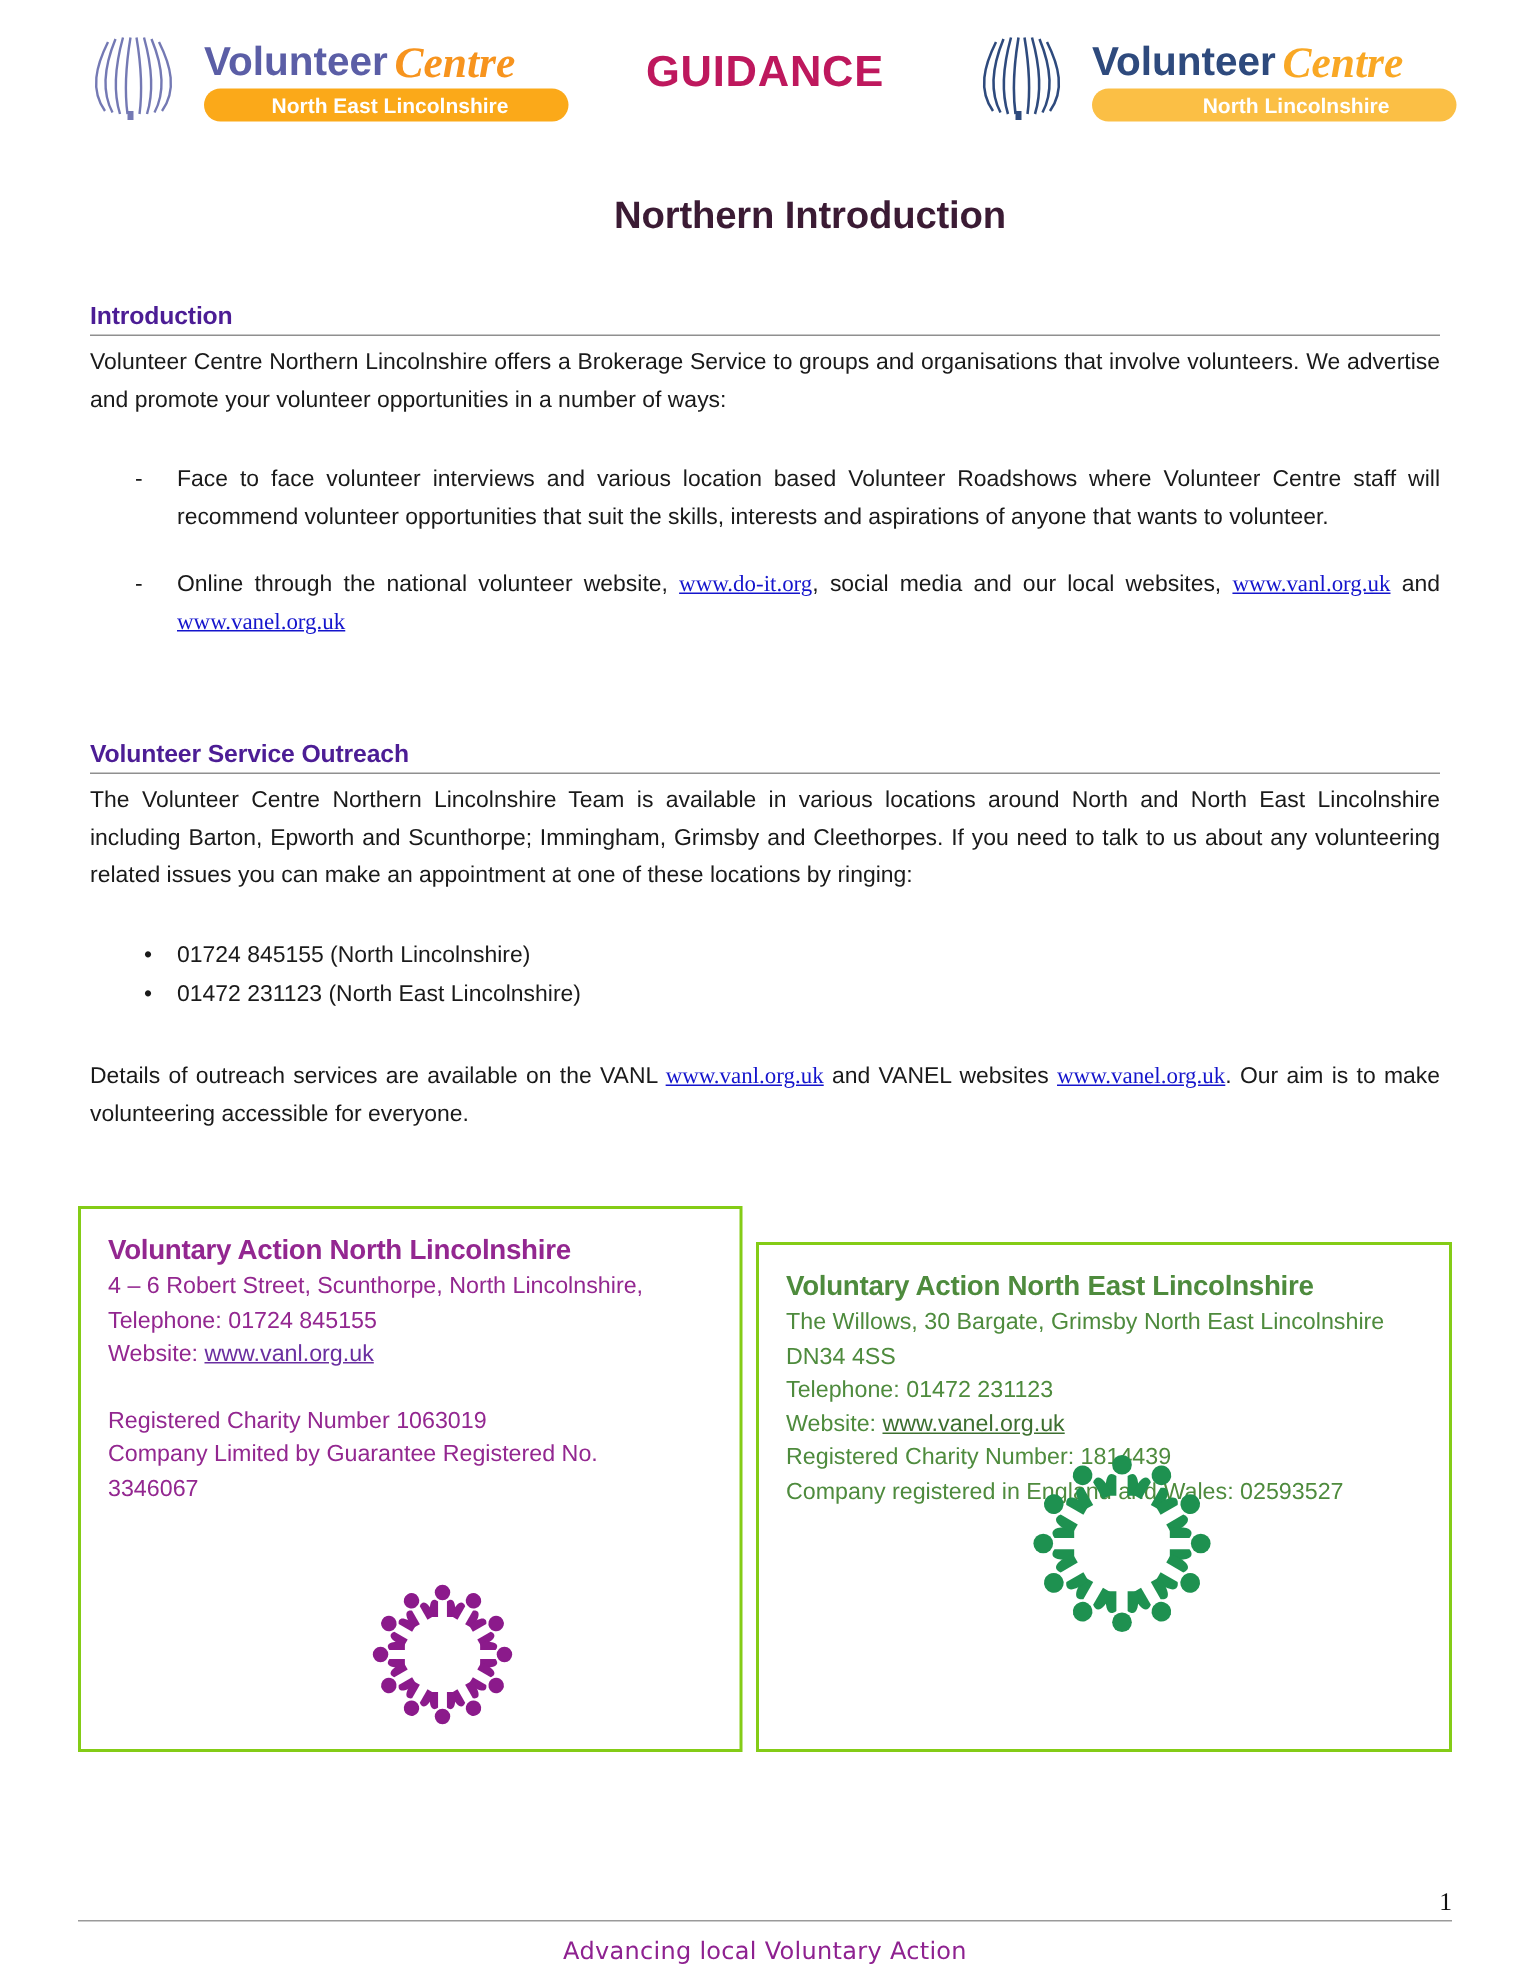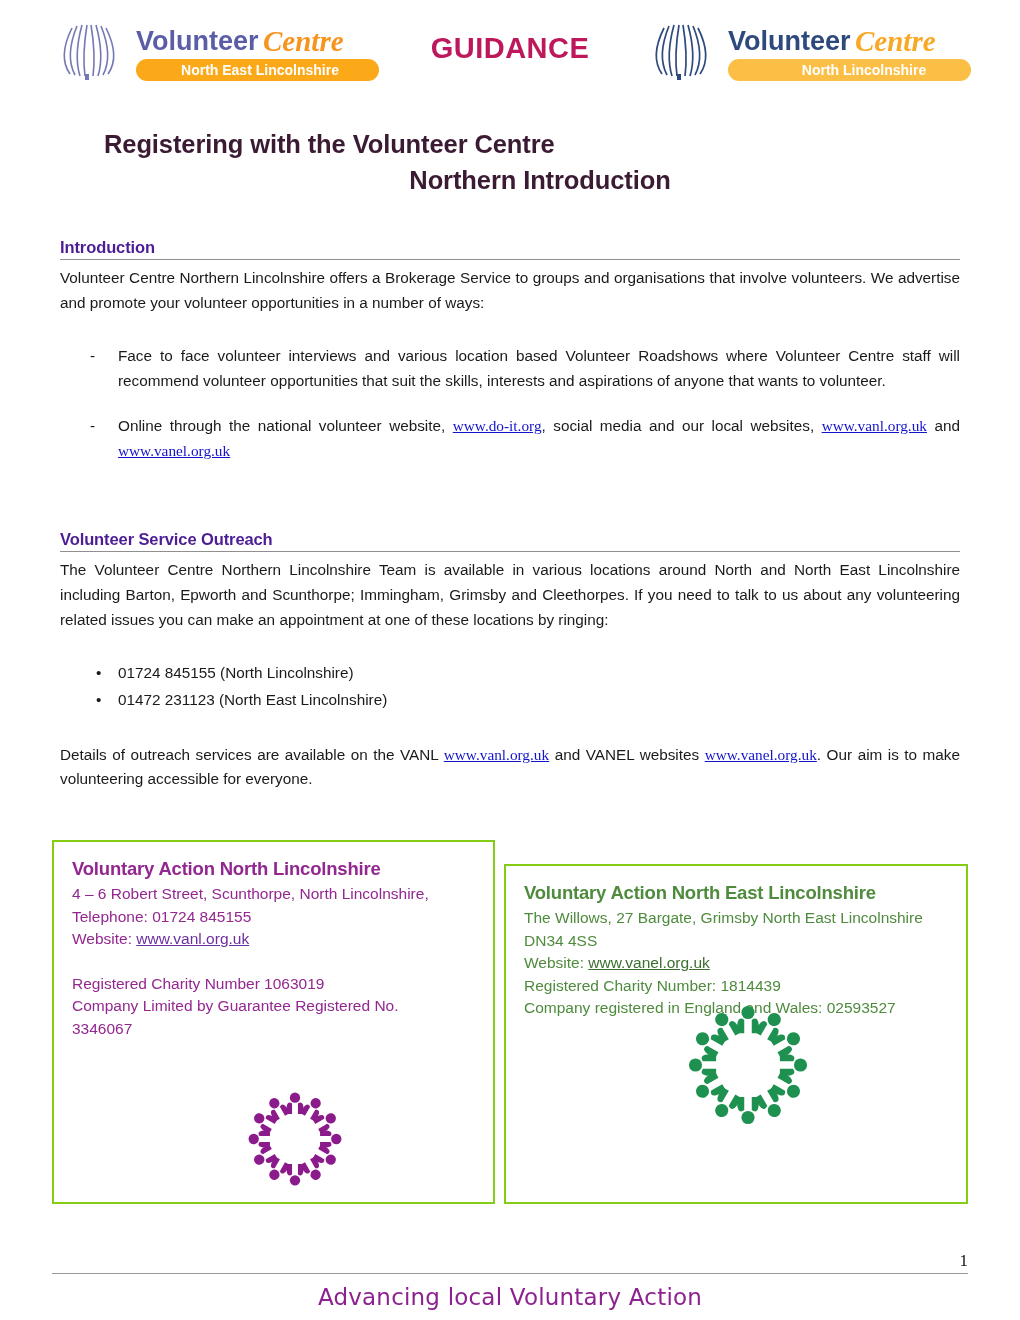--- a/index.html
+++ b/index.html
@@ -198,21 +198,21 @@
   .footer-rule {
     border: 0;
     border-top: 1.4px solid #9a9a9a;
     margin: 0 52px;
     height: 0;
   }
   .tagline {
     text-align: center;
     margin-top: 10px;
     font-family: "DejaVu Sans", sans-serif;
-    font-size: 23px;
+    font-size: 16px;
     color: #8e2190;
     letter-spacing: 0.2px;
   }
 </style>
 </head>
 <body>
 
 <div class="page">
 
   <div class="header">
@@ -258,21 +258,20 @@
         <path d="M31 56 L35 56 L35 62 L31 62 Z" fill="#2E4A7D"></path>
         <text x="82" y="32" font-family="Liberation Sans, sans-serif" font-size="27" font-weight="bold" fill="#2E4A7D">Volunteer</text>
         <text x="209" y="33" font-family="Liberation Serif, serif" font-size="29" font-weight="bold" font-style="italic" fill="#F9A825">Centre</text>
         <rect x="82" y="41" width="243" height="22" rx="11" fill="#FBBF45"></rect>
         <text x="218" y="57" text-anchor="middle" font-family="Liberation Sans, sans-serif" font-size="14" font-weight="bold" fill="#ffffff">North Lincolnshire</text>
       </svg>
     </div>
   </div>
 
   <div class="doc-title">
-    <div class="title-line-1">Registering with the Volunteer Centre</div>
     <div class="title-line-2">Northern Introduction</div>
   </div>
 
   <div class="content">
 
     <h2 class="section">Introduction</h2>
     <hr class="rule">
     <p class="body">Volunteer Centre Northern Lincolnshire offers a Brokerage Service to groups and organisations that involve volunteers. We advertise and promote your volunteer opportunities in a number of ways:</p>
 
     <div class="spacer-md"></div>
@@ -392,22 +391,23 @@
                 <path d="M11 16 C13 2 9 -2 4 2 L4 16 Z"></path>
               </g>
             </g>
           </g>
         </svg>
       </div>
     </div>
 
     <div class="box box-right">
       <h3>Voluntary Action North East Lincolnshire</h3>
-      <div class="line">The Willows, 27 Bargate, Grimsby North East Lincolnshire</div>
+      <div class="line">The Willows, 30 Bargate, Grimsby North East Lincolnshire</div>
       <div class="line">DN34 4SS</div>
+      <div class="line">Telephone: 01472 231123</div>
       <div class="line"><span>Website: </span><a class="weblink" href="#">www.vanel.org.uk</a></div>
       <div class="line">Registered Charity Number: 1814439</div>
       <div class="line">Company registered in England and Wales: 02593527</div>
 
       <div class="box-logo box-logo-right">
         <svg viewBox="0 0 160 160" xmlns="http://www.w3.org/2000/svg">
           <g fill="#1E9150">
             <g transform="translate(80,80)">
               <g transform="rotate(0) translate(0,-50)">
                 <circle cx="0" cy="-6" r="7"></circle>

